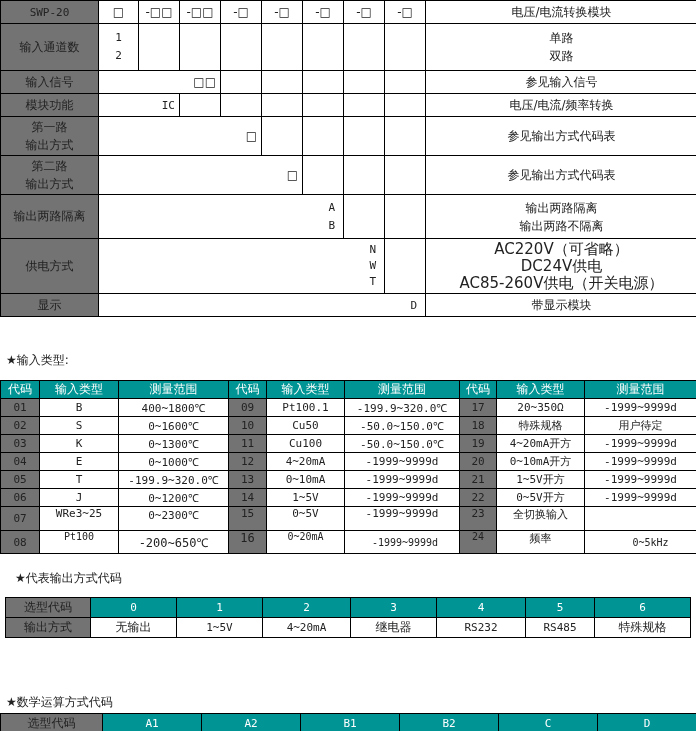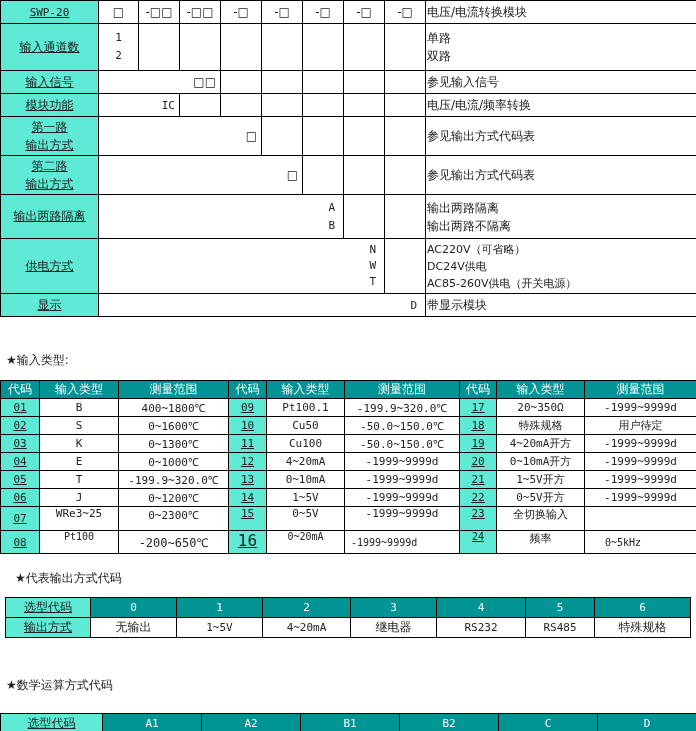--- a/index.html
+++ b/index.html
@@ -1,30 +1,30 @@
 <!DOCTYPE html>
 <html><head>
 <meta charset="utf-8">
 <style>
   html, body { margin: 0; padding: 0; background: #ffffff; }
   body { width: 696px; height: 731px; position: relative; overflow: hidden;
          font-family: "DejaVu Sans", "Liberation Sans", sans-serif; font-size: 12px; color: #222; }
   table { border-collapse: collapse; table-layout: fixed; position: absolute; }
   td { border: 1px solid #000; padding: 0; text-align: center; vertical-align: middle; overflow: hidden; white-space: nowrap; }
   .hd { background: #009494; color: #fff; }
-  .lb { background: #5eead4; color: #222; text-decoration: underline; }
+  .lb { background: #737373; color: #222; }
   .mono { font-family: "DejaVu Sans Mono", "Liberation Mono", monospace; font-size: 11px; }
   .r { text-align: right; padding-right: 4px; }
-  .l { text-align: left; padding-left: 1px; }
+  .l { text-align: center; padding-left: 1px; }
   .section-title { position: absolute; font-size: 12px; color: #222; }
   #t1 { left: 0; top: 0; width: 696px; }
   #t2 { left: 0; top: 380px; width: 696px; }
   #t3 { left: 5px; top: 597px; width: 685px; }
   #t4 { left: 0; top: 713px; width: 696px; }
-  .small { font-size: 11px; }
+  .small { font-size: 15px; }
   .stack div { line-height: 18px; }
 </style>
 </head>
 <body>
 
 <table id="t1">
   <colgroup>
     <col style="width:98px">
       <col style="width:40px">
       <col style="width:41px">
@@ -254,21 +254,21 @@
     <td style="vertical-align:top">0~5V</td>
     <td style="vertical-align:top">-1999~9999d</td>
     <td class="lb" style="vertical-align:top">23</td>
     <td style="vertical-align:top">全切换输入</td>
     <td></td>
   </tr>
   <tr style="height:23px" class="mono">
     <td class="lb">08</td>
     <td style="vertical-align:top;font-size:10px">Pt100</td>
     <td style="font-size:12px">-200~650℃</td>
-    <td class="lb" style="vertical-align:top;font-size:16px">16</td>
+    <td class="lb" style="vertical-align:top;font-size:12px">16</td>
     <td style="vertical-align:top;font-size:10px">0~20mA</td>
     <td class="l" style="font-size:10px;padding-left:6px">-1999~9999d</td>
     <td class="lb" style="vertical-align:top;font-size:10px">24</td>
     <td style="vertical-align:top">频率</td>
     <td class="l" style="font-size:10px;padding-left:20px">0~5kHz</td>
   </tr>
 </tbody>
   </table>
 
 <div class="section-title" style="left:15px;top:570px">★代表输出方式代码</div>
@@ -301,21 +301,21 @@
     <td class="mono">1~5V</td>
     <td class="mono">4~20mA</td>
     <td>继电器</td>
     <td class="mono">RS232</td>
     <td class="mono">RS485</td>
     <td>特殊规格</td>
   </tr>
 </tbody>
   </table>
 
-<div class="section-title" style="left:6px;top:677px">★数学运算方式代码</div>
+<div class="section-title" style="left:6px;top:694px">★数学运算方式代码</div>
 
 <table id="t4" style="top:713px">
   <colgroup>
     <col style="width:102px">
       <col style="width:99px">
       <col style="width:99px">
       <col style="width:99px">
     <col style="width:99px">
       <col style="width:99px">
       <col style="width:99px">

